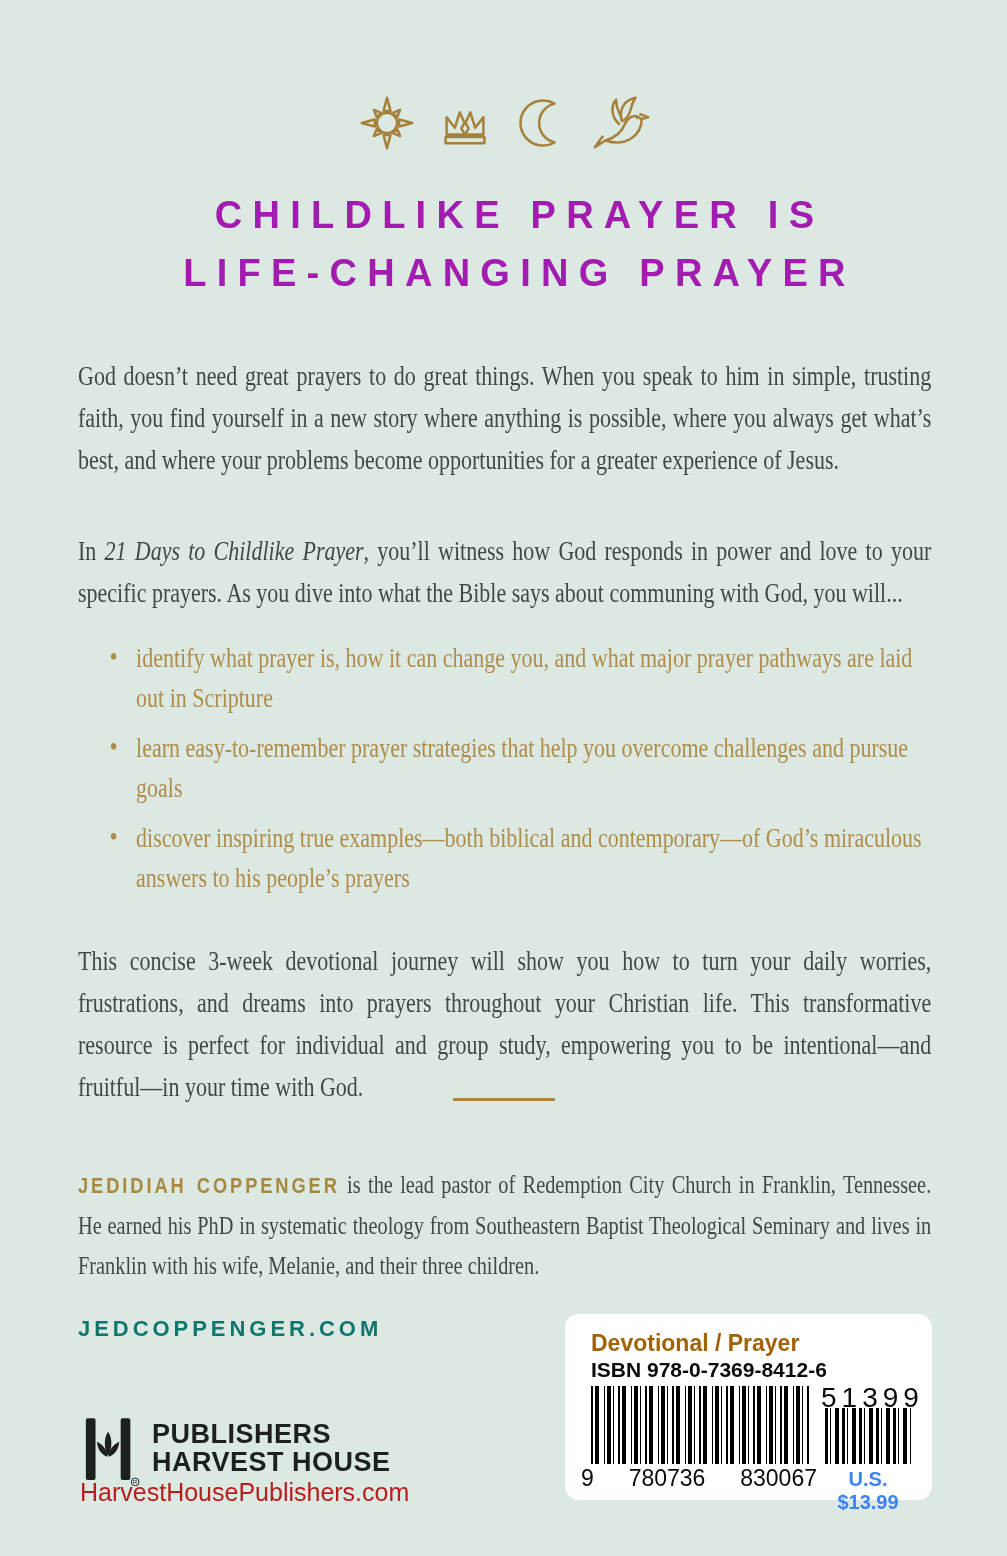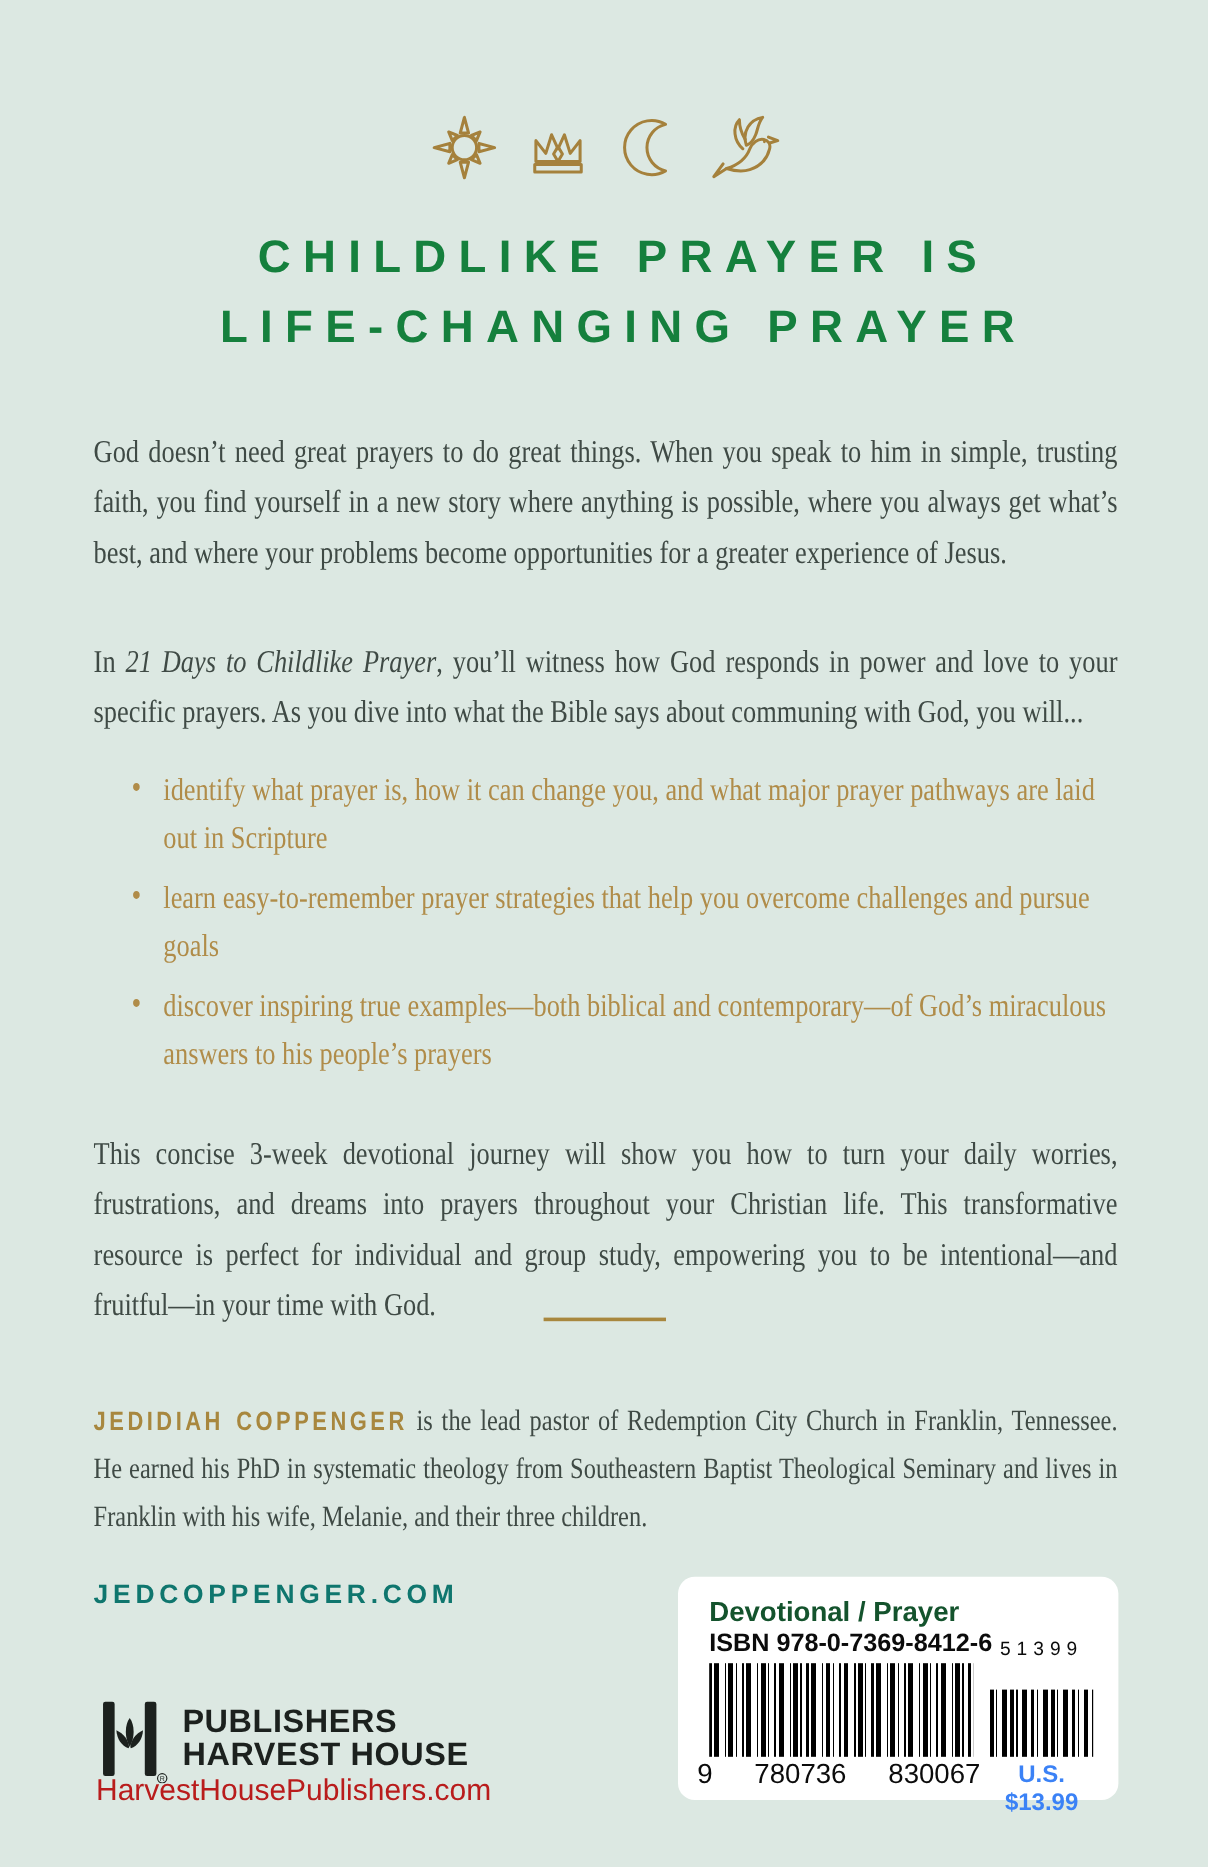--- a/index.html
+++ b/index.html
@@ -16,21 +16,21 @@
   }
   .icons-row svg { width:62px; height:62px; display:block; }
   .lineart { stroke:#a5813c; fill:none; stroke-width:2.6; stroke-linecap:round; stroke-linejoin:round; }
 
   
   .title {
     position:absolute; top:186px; left:0; right:0;
     text-align:center;
     font-family:"Liberation Sans", sans-serif; font-weight:bold;
     font-size:38px; line-height:58px; letter-spacing:0.27em;
-    color:#15803d;
+    color:#a21caf;
     padding-left:32px;
   }
 
   
   .serif-block {
     position:absolute; left:78px; width:1028px;
     transform:scaleX(0.83); transform-origin:left top;
     text-align:justify; font-size:26.5px; line-height:42px;
   }
   .p1 { top:328px; }
@@ -66,41 +66,41 @@
     font-size:22px; letter-spacing:0.18em; color:#0f766e;
   }
 
   
   .barcode-box {
     position:absolute; left:565px; top:1314px; width:367px; height:186px;
     background:#ffffff; border-radius:14px;
   }
   .bc-category {
     position:absolute; left:26px; top:16px;
-    font-family:"Liberation Sans", sans-serif; font-weight:bold; font-size:23px; color:#14532d;
+    font-family:"Liberation Sans", sans-serif; font-weight:bold; font-size:23px; color:#a16207;
   }
   .bc-isbn {
     position:absolute; left:26px; top:44px;
     font-family:"Liberation Sans", sans-serif; font-weight:bold; font-size:21px; color:#0b0b0b;
   }
   .bc-main {
     position:absolute; left:26px; top:72px; width:220px; height:78px;
     background:repeating-linear-gradient(90deg,
       #000 0 2px, #fff 2px 4px, #000 4px 8px, #fff 8px 13px,
       #000 13px 14px, #fff 14px 16px, #000 16px 20px, #fff 20px 22px,
       #000 22px 23px, #fff 23px 27px);
   }
   .bc-number {
     position:absolute; left:16px; top:151px; width:236px;
     display:flex; justify-content:space-between;
     font-family:"Liberation Sans", sans-serif; font-size:23px; color:#0b0b0b;
   }
   .bc-code {
-    position:absolute; left:256px; top:52px; width:94px; text-align:center;
-    font-family:"Liberation Sans", sans-serif; font-size:16px; letter-spacing:5px; color:#0b0b0b;
+    position:absolute; left:256px; top:68px; width:94px; text-align:center;
+    font-family:"Liberation Sans", sans-serif; font-size:28px; letter-spacing:5px; color:#0b0b0b;
   }
   .bc-sup {
     position:absolute; left:260px; top:94px; width:86px; height:56px;
     background:repeating-linear-gradient(90deg,
       #000 0 3px, #fff 3px 5px, #000 5px 6px, #fff 6px 10px,
       #000 10px 14px, #fff 14px 17px);
   }
   .bc-price {
     position:absolute; left:256px; top:154px; width:94px; text-align:center;
     font-family:"Liberation Sans", sans-serif; font-weight:bold; font-size:20px; color:#3b82f6;

